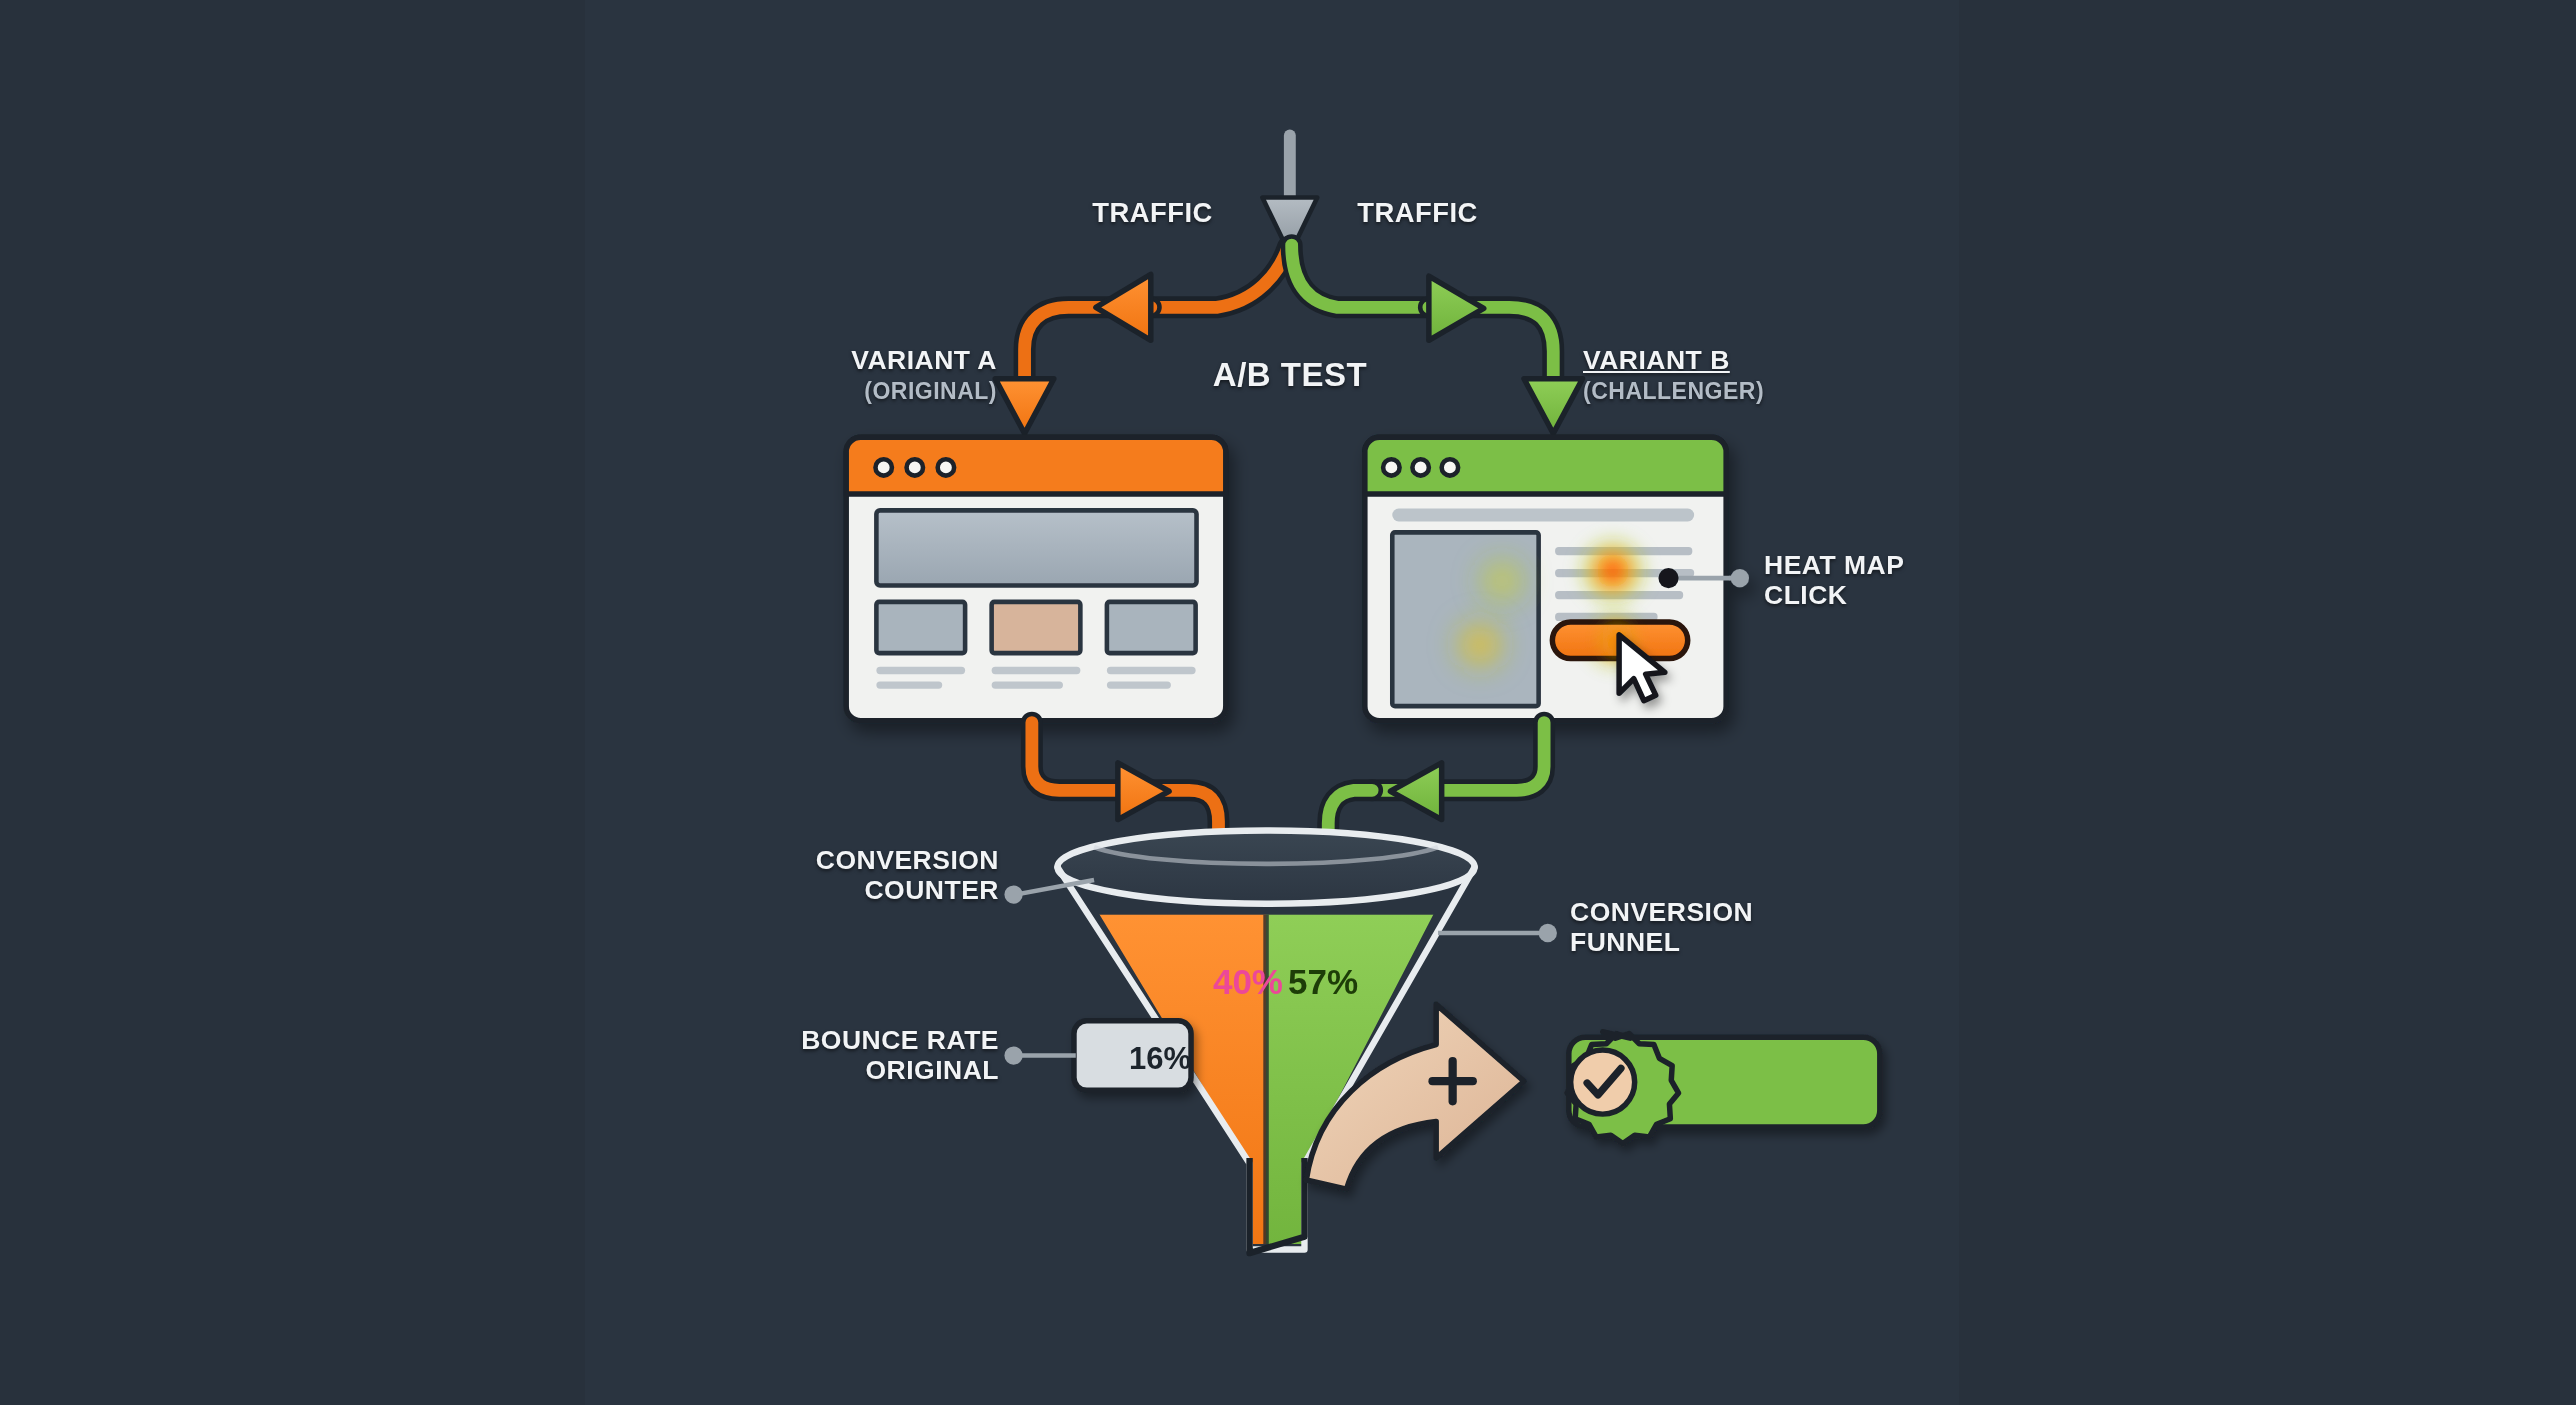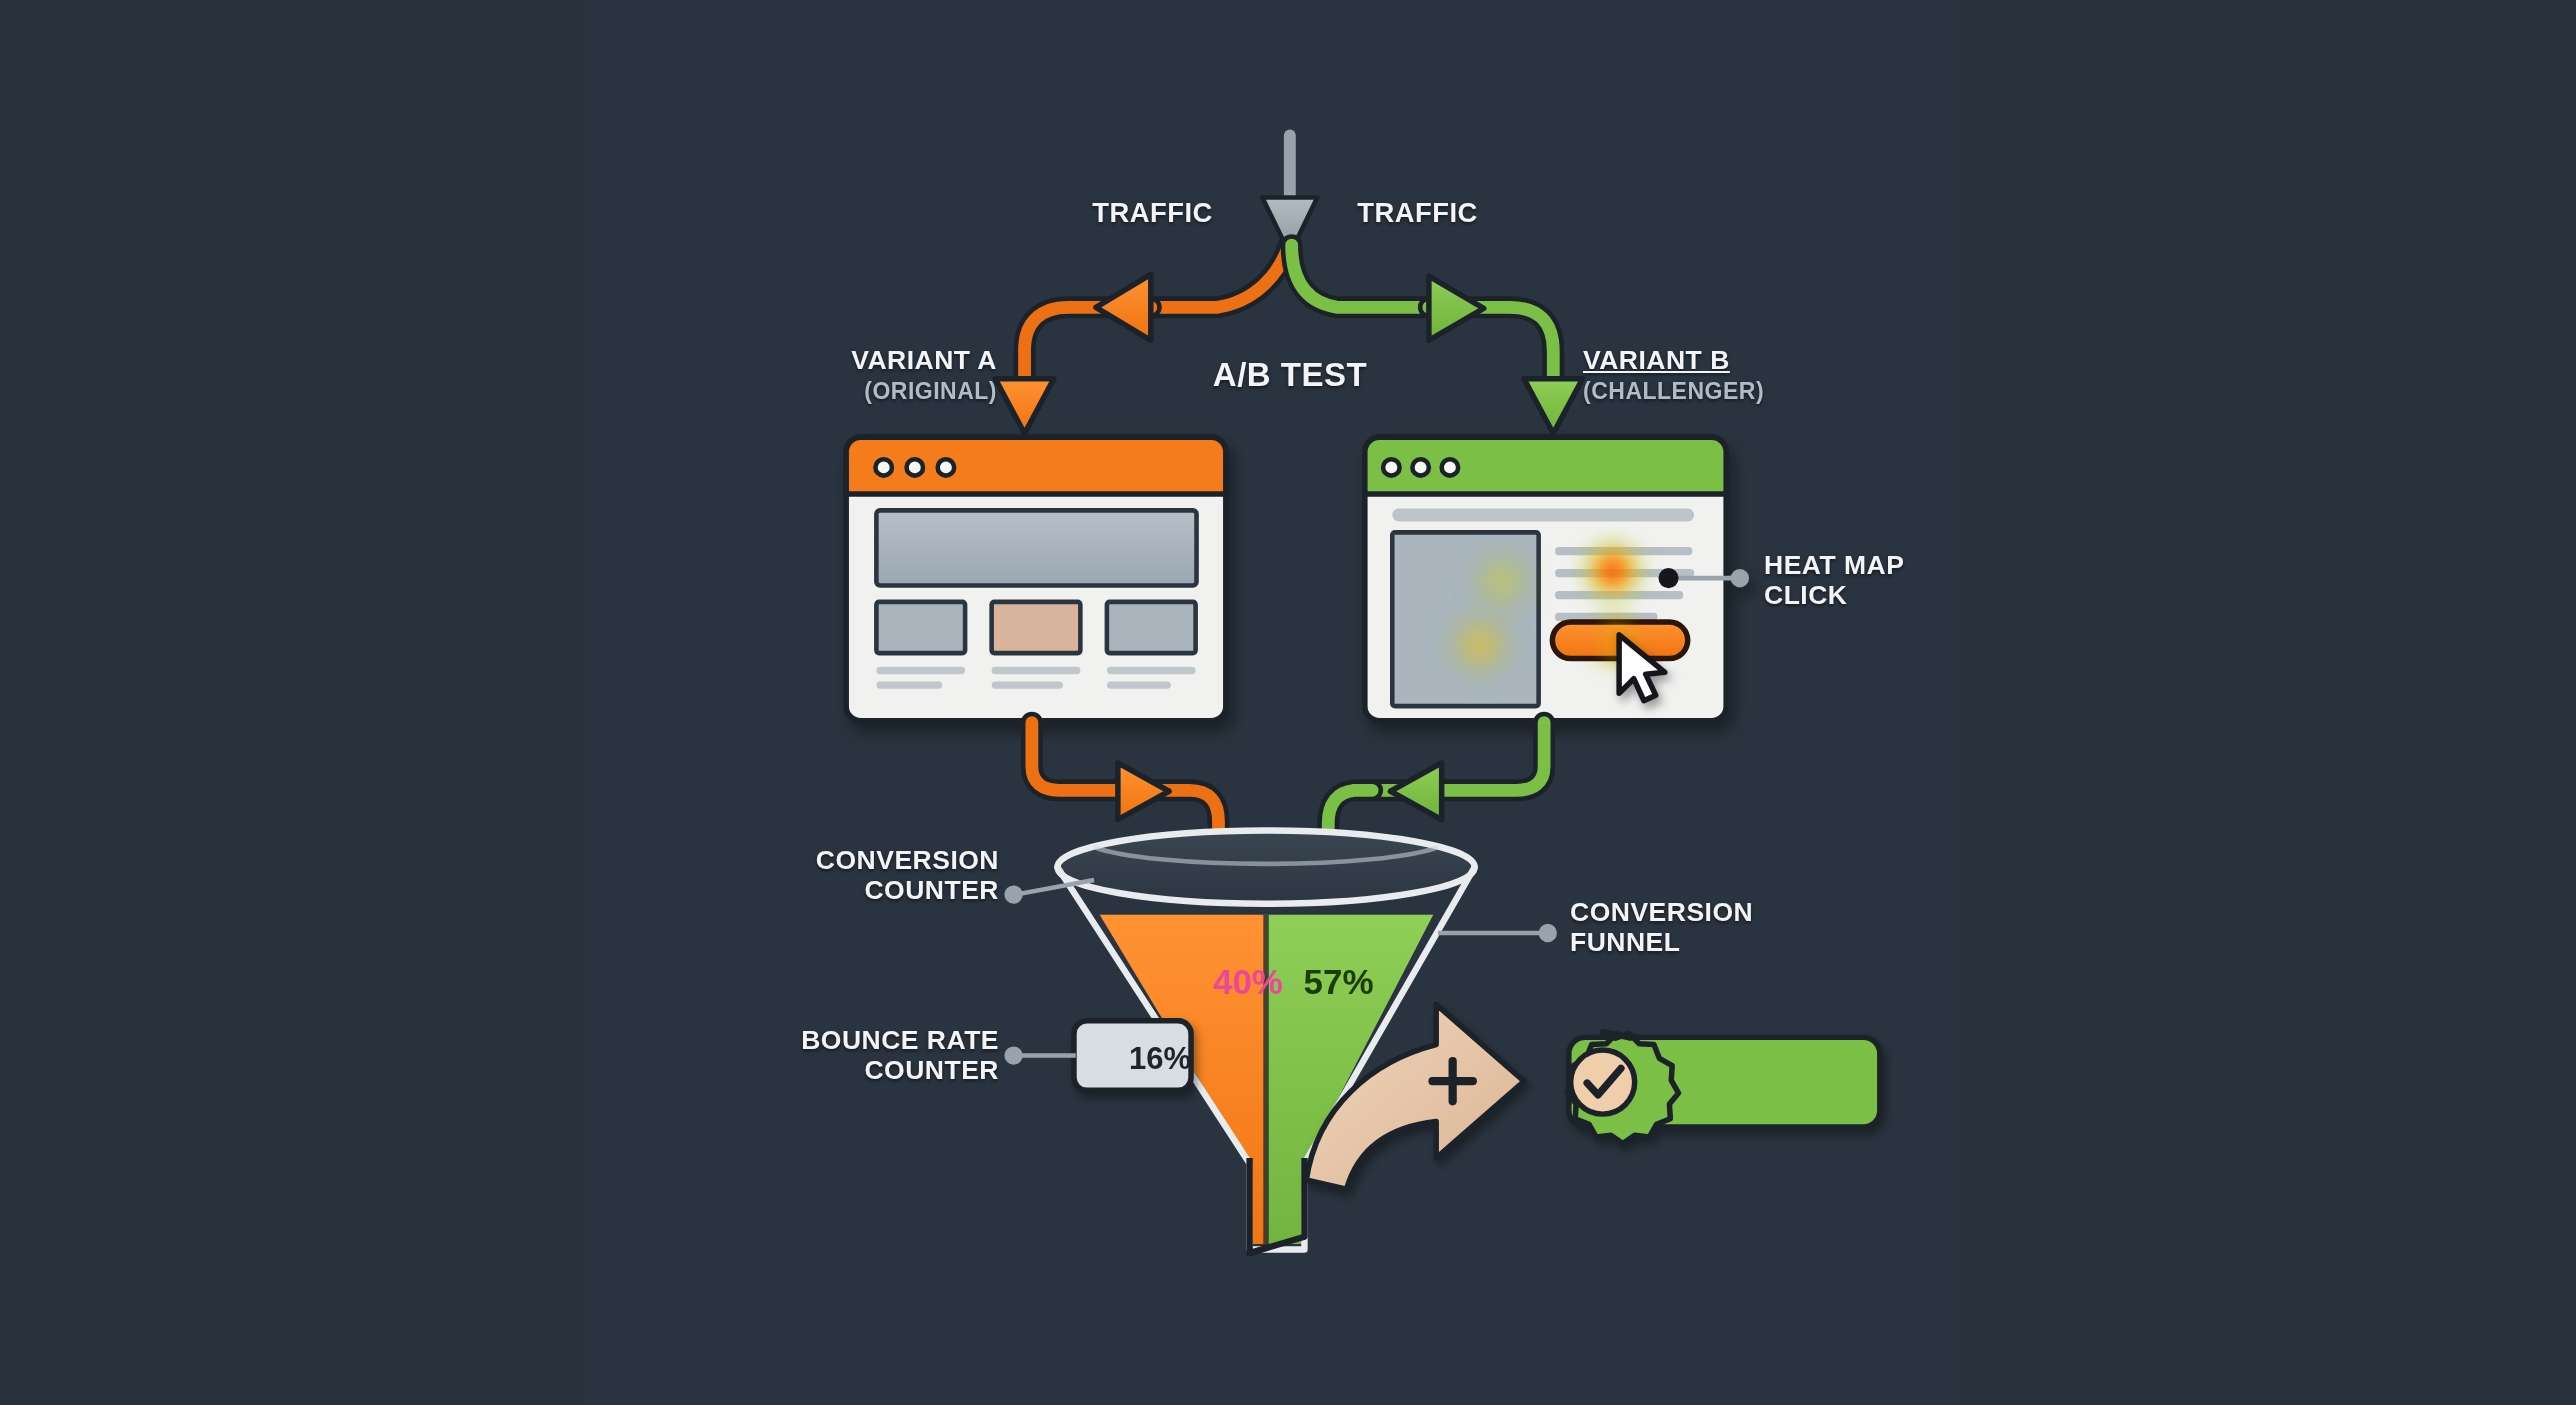--- a/index.html
+++ b/index.html
@@ -268,25 +268,25 @@
   <div class="lbl l" style="left:1764px;top:551px;width:311px;font-size:26.5px;">HEAT MAP
 CLICK</div>
 
   <div class="lbl r" style="left:640px;top:846px;width:359px;font-size:26.5px;">CONVERSION
 COUNTER</div>
 
   <div class="lbl l" style="left:1570px;top:898px;width:329px;font-size:26.5px;">CONVERSION
 FUNNEL</div>
 
   <div class="lbl r" style="left:631px;top:1026px;width:368px;font-size:26.5px;">BOUNCE RATE
-COUNTER</div>
+ORIGINAL</div>
 
   <div style="position:absolute;left:1182px;top:962px;width:101px;text-align:right;
               font-size:35px;font-weight:bold;color:#ec4899;font-family:'Liberation Sans',sans-serif;">40%</div>
 
-  <div style="position:absolute;left:1288px;top:962px;width:101px;text-align:center;
+  <div style="position:absolute;left:1288px;top:962px;width:101px;
               font-size:35px;font-weight:bold;color:#1d3d08;font-family:'Liberation Sans',sans-serif;">57%</div>
 
   <div style="position:absolute;left:1074px;top:1041px;width:117px;text-align:right;
               font-size:31px;font-weight:bold;color:#1c242c;font-family:'Liberation Sans',sans-serif;">16%</div>
 
 </div>
 
 
 </body></html>

